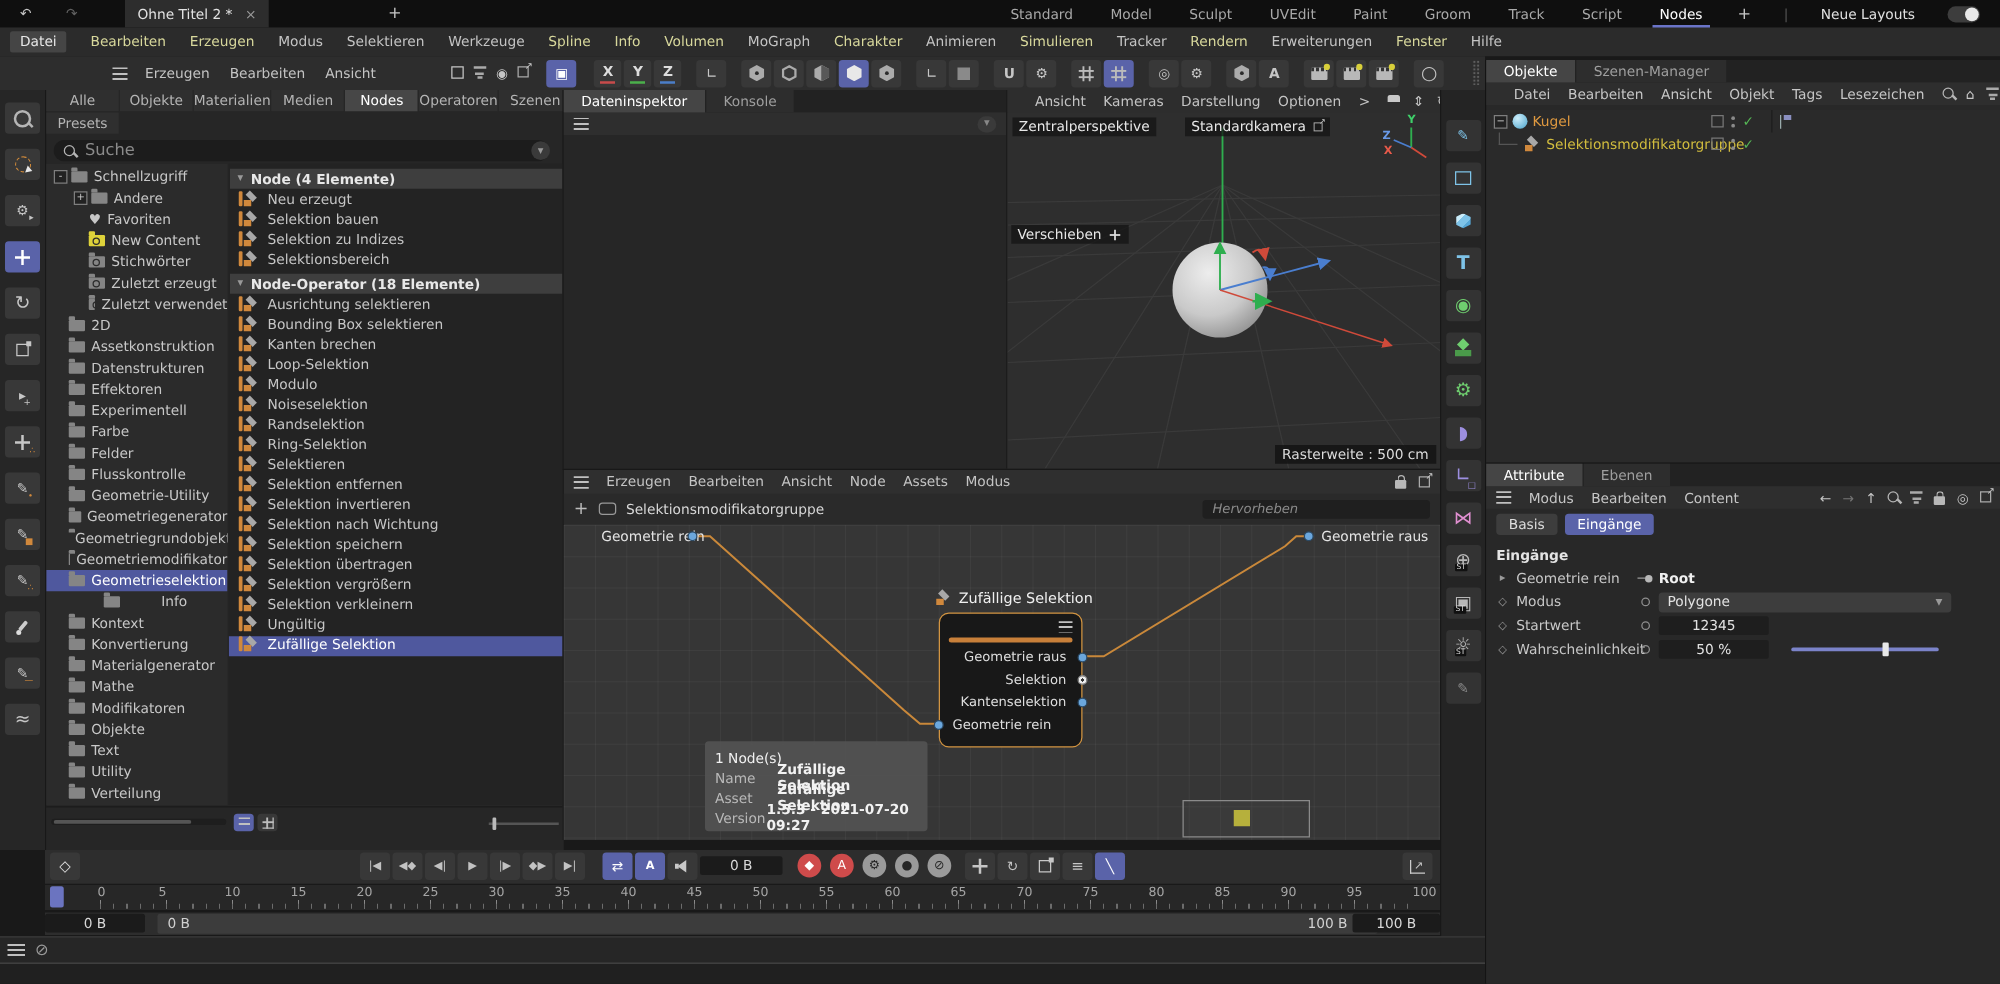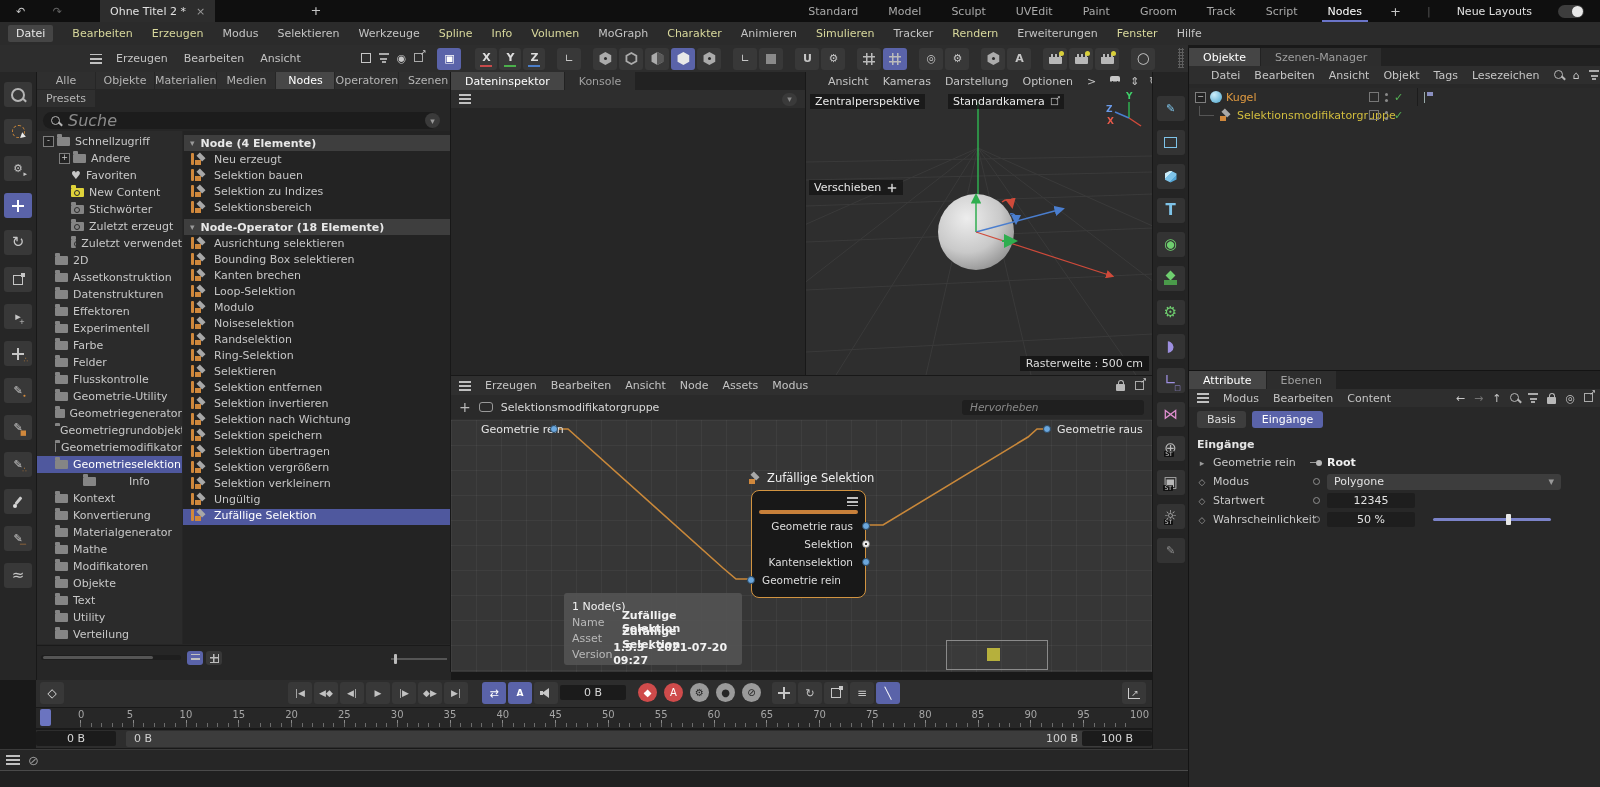--- a/index.html
+++ b/index.html
@@ -29,21 +29,21 @@
   
   #leftstrip{left:0;top:72px;width:36px;height:608px;background:#262626;display:flex;flex-direction:column;align-items:center;padding-top:10px;box-sizing:border-box}
   #leftstrip .tile{width:28px;height:25px;margin-bottom:12px}
   
   #assetpanel{left:36px;top:72px;width:414px;height:608px;background:#262626;border-left:1px solid #181818;box-sizing:border-box}
   #asset-tabs{left:0;top:0;width:414px;height:17px;display:flex;gap:1px}
   #asset-tabs2{left:0;top:18px;width:414px;height:17px;display:flex;gap:1px}
   .atab{flex:0 0 58px;background:#2f2f2f;color:#b5b5b5;display:flex;align-items:center;justify-content:center}
   .atab.active{background:#474747;color:#fff}
   #asset-search{left:6px;top:40px;width:396px;height:17px;background:#1c1c1c;border-radius:9px;display:flex;align-items:center;padding:0 8px;gap:6px;box-sizing:border-box}
-  #asset-search input{flex:1;background:transparent;border:0;outline:0;color:#ccc;font-style:italic;font-size:16px;font-family:inherit}
+  #asset-search input{flex:1;background:transparent;border:0;outline:0;color:#ccc;font-size:13px;font-family:inherit}
   #asset-search input::placeholder{color:#8a8a8a}
   #asset-dd{left:388px;top:41px;width:15px;height:15px;border-radius:8px;background:#3a3a3a;display:flex;align-items:center;justify-content:center;color:#999;font-size:9px}
   #asset-tree{left:0;top:59px;width:145px;height:513px;background:#2b2b2b;overflow:hidden;padding-top:2px;box-sizing:border-box}
   .tree-row{height:17px;display:flex;align-items:center;white-space:nowrap;color:#c8c8c8}
   .tree-row.sel{background:#4f589e;color:#fff}
   .expbox{width:9px;height:9px;border:1px solid #7e7e7e;background:#222;color:#ccc;font-size:8px;line-height:7px;text-align:center;margin-right:3px;flex:0 0 auto}
   #asset-list{left:146px;top:59px;width:268px;height:513px;background:#232323;overflow:hidden;padding-top:2px;box-sizing:border-box}
   .group-hdr{height:16px;background:#3e3e3e;color:#e8e8e8;font-weight:bold;display:flex;align-items:center;gap:6px;padding-left:6px;margin:2px 1px}
   .group-hdr .tri{color:#999;font-size:9px}
   .asset-row{height:16px;display:flex;align-items:flex-start;gap:6px;padding-left:8px;color:#c6c6c6;white-space:nowrap}

